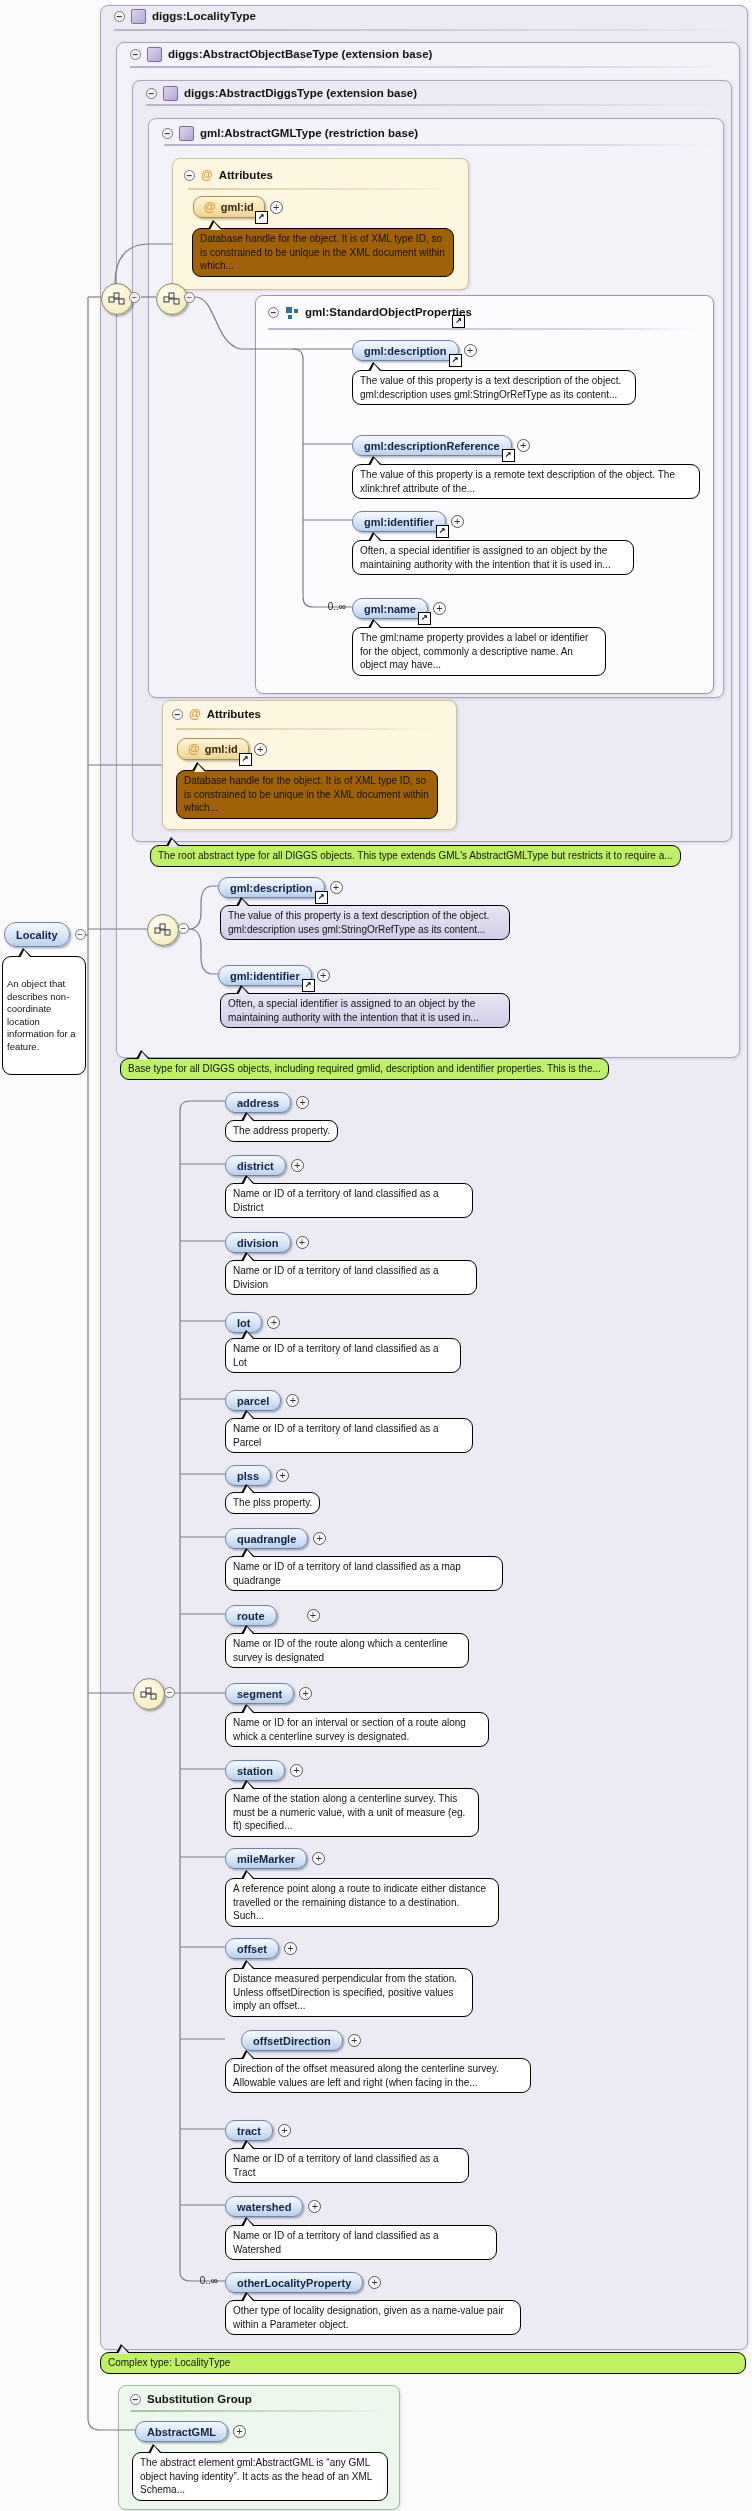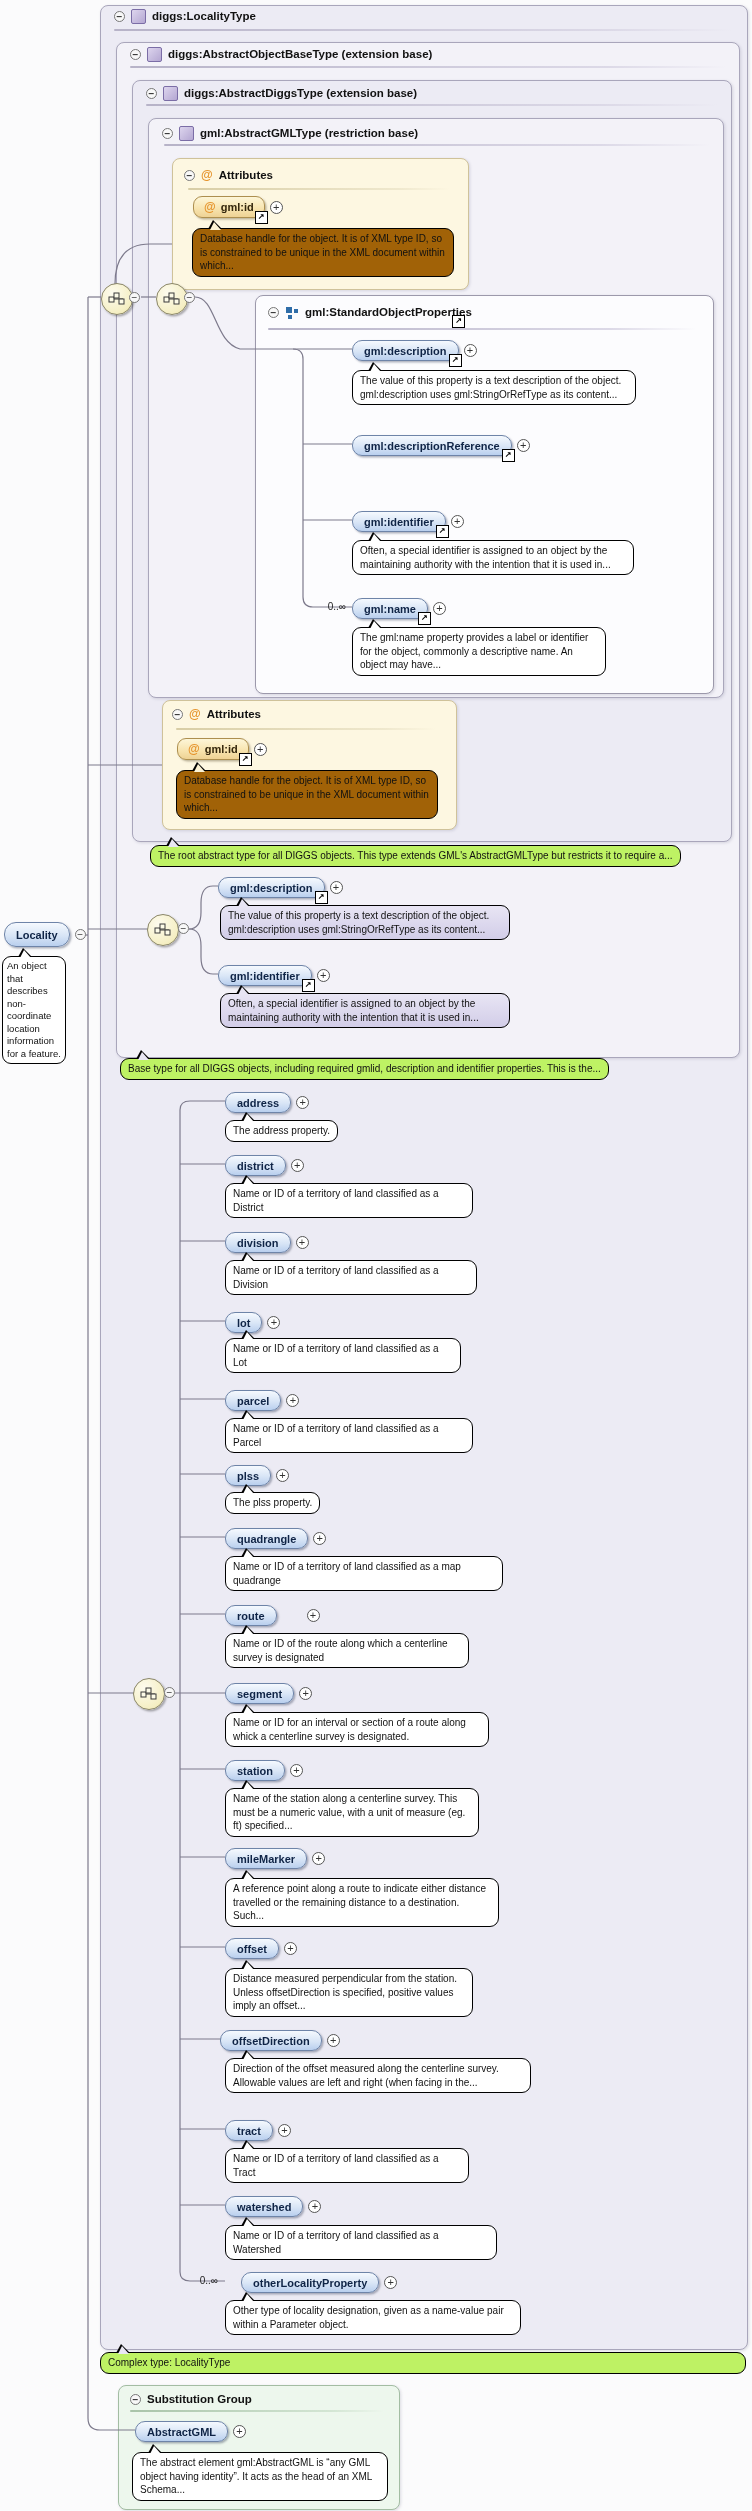--- a/index.html
+++ b/index.html
@@ -182,20 +182,21 @@
   </div>
   <div class="bub" style="left:352px;top:370px;width:284px;">The value of this property is a text description of the object. gml:description uses gml:StringOrRefType as its content...</div>
 
   <div class="row" style="left:352px;top:435px;">
     <div class="el">
         <span>gml:descriptionReference</span>
       <span class="jmp">↗</span>
       </div>
     <span class="plus">+</span>
   </div>
+  <div class="bub" style="left:352px;top:464px;width:348px;">The value of this property is a remote text description of the object. The xlink:href attribute of the...</div>
 
   <div class="row" style="left:352px;top:511px;">
     <div class="el">
         <span>gml:identifier</span>
       <span class="jmp">↗</span>
       </div>
     <span class="plus">+</span>
   </div>
   <div class="bub" style="left:352px;top:540px;width:282px;">Often, a special identifier is assigned to an object by the maintaining authority with the intention that it is used in...</div>
 
@@ -360,21 +361,21 @@
   <div class="bub" style="left:225px;top:1878px;width:274px;">A reference point along a route to indicate either distance travelled or the remaining distance to a destination. Such...</div>
 
   <div class="row" style="left:225px;top:1938px;">
     <div class="el">
         <span>offset</span>
       </div>
     <span class="plus">+</span>
     </div>
   <div class="bub" style="left:225px;top:1968px;width:248px;">Distance measured perpendicular from the station. Unless offsetDirection is specified, positive values imply an offset...</div>
 
-  <div class="row" style="left:220px;top:2030px;">
+  <div class="row" style="left:241px;top:2030px;">
     <div class="el">
         <span>offsetDirection</span>
       </div>
     <span class="plus">+</span>
     </div>
   <div class="bub" style="left:225px;top:2058px;width:306px;">Direction of the offset measured along the centerline survey. Allowable values are left and right (when facing in the...</div>
 
   <div class="row" style="left:225px;top:2120px;">
     <div class="el">
         <span>tract</span>
@@ -385,37 +386,37 @@
 
   <div class="row" style="left:225px;top:2196px;">
     <div class="el">
         <span>watershed</span>
       </div>
     <span class="plus">+</span>
     </div>
   <div class="bub" style="left:225px;top:2225px;width:272px;">Name or ID of a territory of land classified as a Watershed</div>
 
   <div class="mult" style="left:178px;top:2275px;width:40px;">0..∞</div>
-  <div class="row" style="left:241px;top:2272px;">
+  <div class="row" style="left:225px;top:2272px;">
     <div class="el">
         <span>otherLocalityProperty</span>
       </div>
     <span class="plus">+</span>
     </div>
   <div class="bub" style="left:225px;top:2300px;width:296px;">Other type of locality designation, given as a name-value pair within a Parameter object.</div>
 
   <div class="bub ty" style="left:100px;top:2352px;width:646px;">Complex type: LocalityType</div>
 
   <div class="row" style="left:4px;top:922px;">
     <div class="el" style="height:23px;border-radius:12px;">
         <span>Locality</span>
       </div>
     <span class="tog">−</span>
   </div>
-  <div class="bub" style="left:2px;top:956px;width:64px;font-size:9.5px;line-height:12.5px;padding:3px 4px;">An object that describes non-coordinate location information for a feature.</div>
+  <div class="bub" style="left:2px;top:956px;width:84px;font-size:9.5px;line-height:12.5px;padding:21px 4px;">An object that describes non-coordinate location information for a feature.</div>
 
   <div class="seq" style="left:101px;top:283px;">
     <svg width="18" height="16">
         <g stroke="#3a3a3a" stroke-width="1" fill="#fdfbe8">
       <path d="M3,8 H15" fill="none"></path>
           <rect x="1" y="6" width="5" height="5"></rect>
       <rect x="6" y="2" width="5" height="5"></rect>
           <rect x="11" y="8" width="5" height="5"></rect>
         </g>
       </svg>

